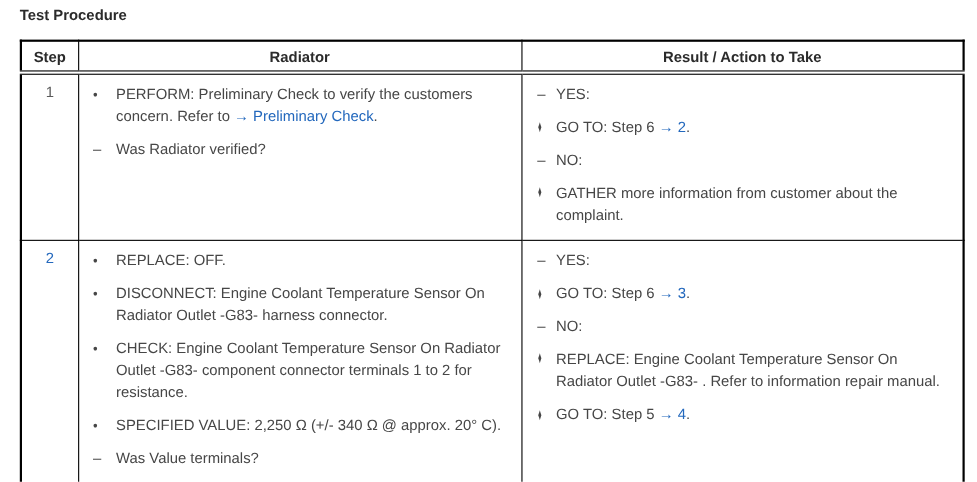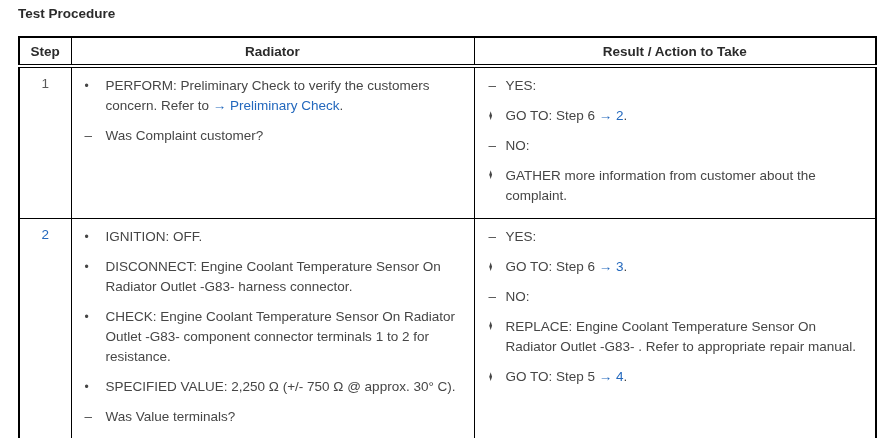--- a/index.html
+++ b/index.html
@@ -66,21 +66,21 @@
   <tbody>
       <tr>
         <td class="step-cell"><span>1</span></td>
         <td class="procedure-cell">
           <div class="item">
             <span class="marker mk-bullet">•</span>
             <span class="itext"><span>PERFORM: Preliminary Check to verify the customers concern. Refer to </span><span class="link">→ Preliminary Check</span><span>.</span></span>
           </div>
           <div class="item">
             <span class="marker mk-dash">–</span>
-            <span class="itext"><span>Was Complaint customer?</span></span>
+            <span class="itext"><span>Was Radiator verified?</span></span>
           </div>
         </td>
         <td class="result-cell">
           <div class="item">
             <span class="marker mk-dash">–</span>
             <span class="itext"><span>YES:</span></span>
           </div>
           <div class="item">
             <span class="marker mk-diamond">♦</span>
             <span class="itext"><span>GO TO: Step 6 </span><span class="link">→ 2</span><span>.</span></span>
@@ -93,33 +93,33 @@
             <span class="marker mk-diamond">♦</span>
             <span class="itext"><span>GATHER more information from customer about the complaint.</span></span>
           </div>
         </td>
       </tr>
       <tr>
         <td class="step-cell"><span class="step-link">2</span></td>
         <td class="procedure-cell">
           <div class="item">
             <span class="marker mk-bullet">•</span>
-            <span class="itext"><span>IGNITION: OFF.</span></span>
+            <span class="itext"><span>REPLACE: OFF.</span></span>
           </div>
           <div class="item">
             <span class="marker mk-bullet">•</span>
             <span class="itext"><span>DISCONNECT: Engine Coolant Temperature Sensor On Radiator Outlet -G83- harness connector.</span></span>
           </div>
           <div class="item">
             <span class="marker mk-bullet">•</span>
             <span class="itext"><span>CHECK: Engine Coolant Temperature Sensor On Radiator Outlet -G83- component connector terminals 1 to 2 for resistance.</span></span>
           </div>
           <div class="item">
             <span class="marker mk-bullet">•</span>
-            <span class="itext"><span>SPECIFIED VALUE: 2,250 Ω (+/- 750 Ω @ approx. 30° C).</span></span>
+            <span class="itext"><span>SPECIFIED VALUE: 2,250 Ω (+/- 340 Ω @ approx. 20° C).</span></span>
           </div>
           <div class="item">
             <span class="marker mk-dash">–</span>
             <span class="itext"><span>Was Value terminals?</span></span>
           </div>
         </td>
         <td class="result-cell">
           <div class="item">
             <span class="marker mk-dash">–</span>
             <span class="itext"><span>YES:</span></span>
@@ -127,21 +127,21 @@
           <div class="item">
             <span class="marker mk-diamond">♦</span>
             <span class="itext"><span>GO TO: Step 6 </span><span class="link">→ 3</span><span>.</span></span>
           </div>
           <div class="item">
             <span class="marker mk-dash">–</span>
             <span class="itext"><span>NO:</span></span>
           </div>
           <div class="item">
             <span class="marker mk-diamond">♦</span>
-            <span class="itext"><span>REPLACE: Engine Coolant Temperature Sensor On Radiator Outlet -G83- . Refer to appropriate repair manual.</span></span>
+            <span class="itext"><span>REPLACE: Engine Coolant Temperature Sensor On Radiator Outlet -G83- . Refer to information repair manual.</span></span>
           </div>
           <div class="item">
             <span class="marker mk-diamond">♦</span>
             <span class="itext"><span>GO TO: Step 5 </span><span class="link">→ 4</span><span>.</span></span>
           </div>
         </td>
       </tr>
     </tbody>
 </table>
 

